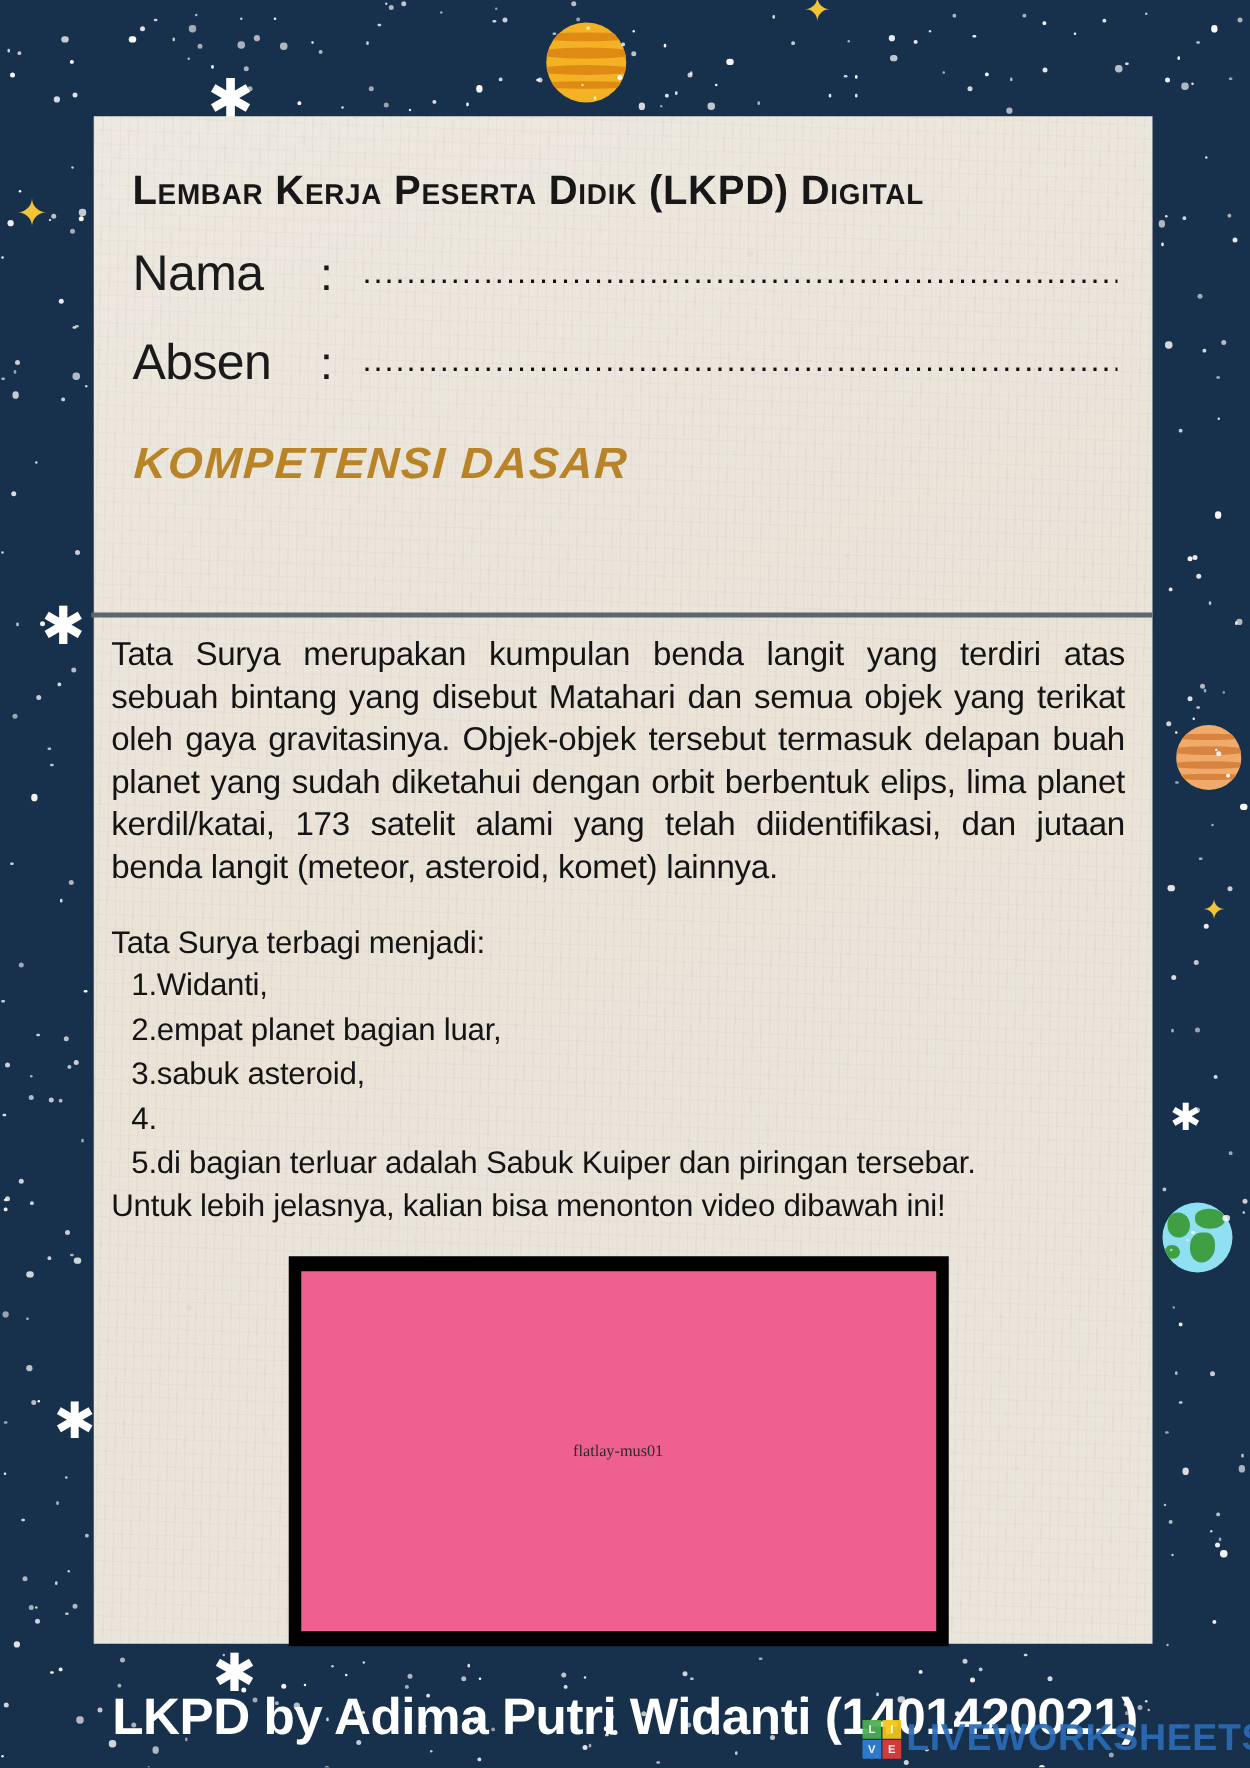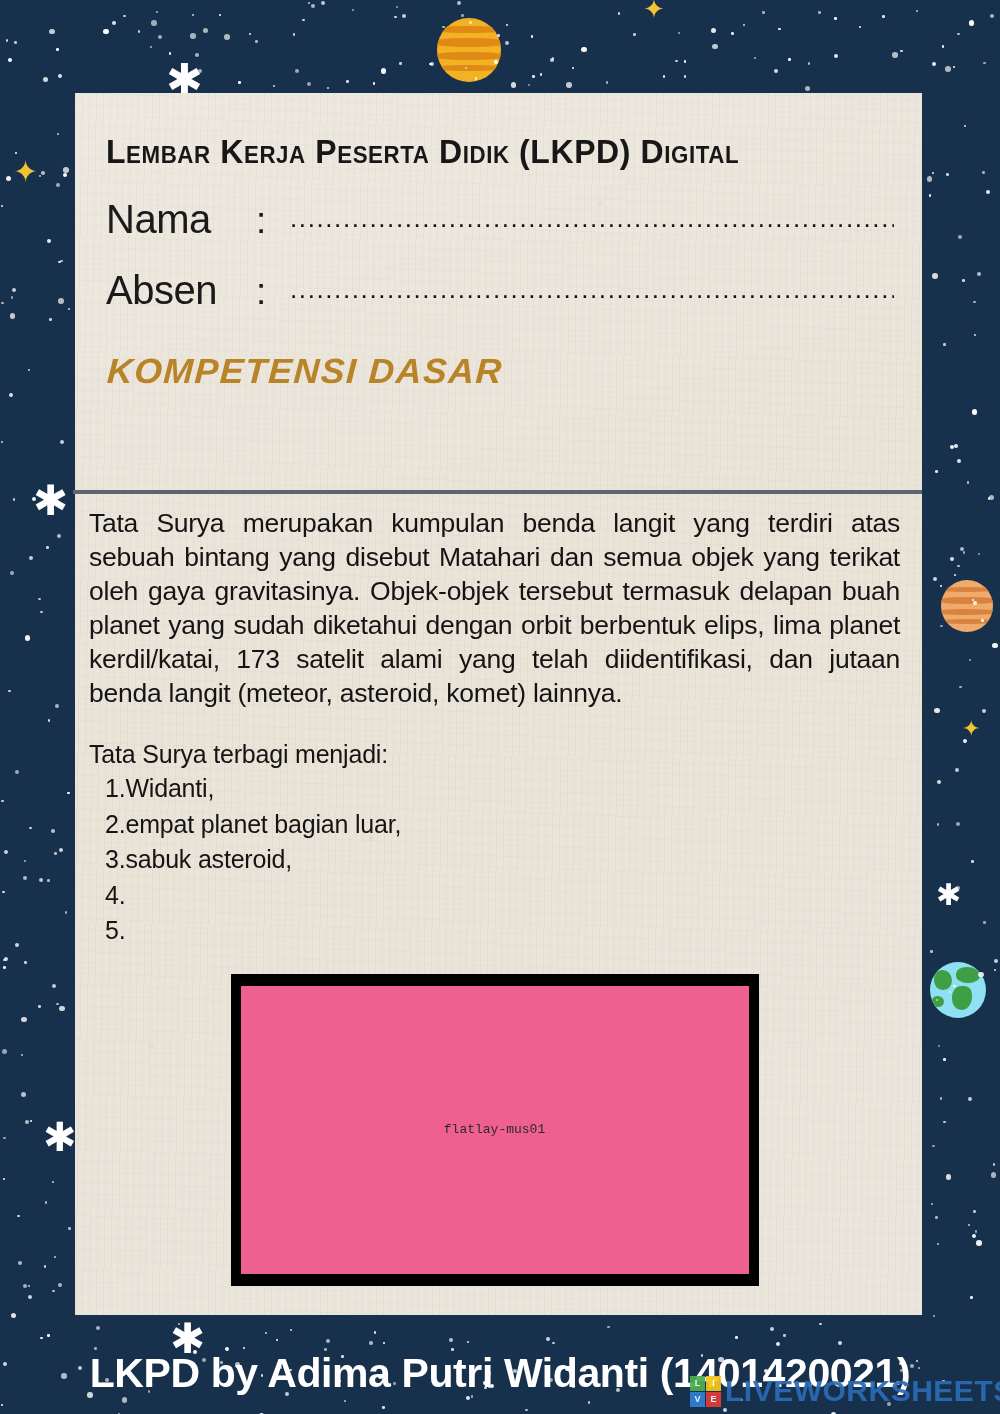--- a/index.html
+++ b/index.html
@@ -233,21 +233,21 @@
   }
   .video-inner {
     width: 100%;
     height: 288px;
     background: #ee6090;
     display: flex;
     align-items: center;
     justify-content: center;
   }
   .video-alt {
-    font-family: Liberation Mono, monospace;
+    font-family: Liberation Serif, serif;
     font-size: 13px;
     color: #2b2b2b;
   }
 
   
   .footer {
     position: absolute;
     left: 0;
     right: 0;
     bottom: 6px;
@@ -720,23 +720,25 @@
         </li>
         <li>
           <span class="li-num">3.</span>
           <span>sabuk asteroid,</span>
         </li>
         <li>
           <span class="li-num">4.</span>
         </li>
         <li>
           <span class="li-num">5.</span>
+          <span>di bagian terluar adalah Sabuk Kuiper dan piringan tersebar.</span>
         </li>
       </ul>
 
+    <p class="body-closing">Untuk lebih jelasnya, kalian bisa menonton video dibawah ini!</p>
 
     <div class="video-wrap">
       <div class="video-inner">
         <span class="video-alt">flatlay-mus01</span>
       </div>
     </div>
   </div>
 </div>
 
 <div class="footer">

